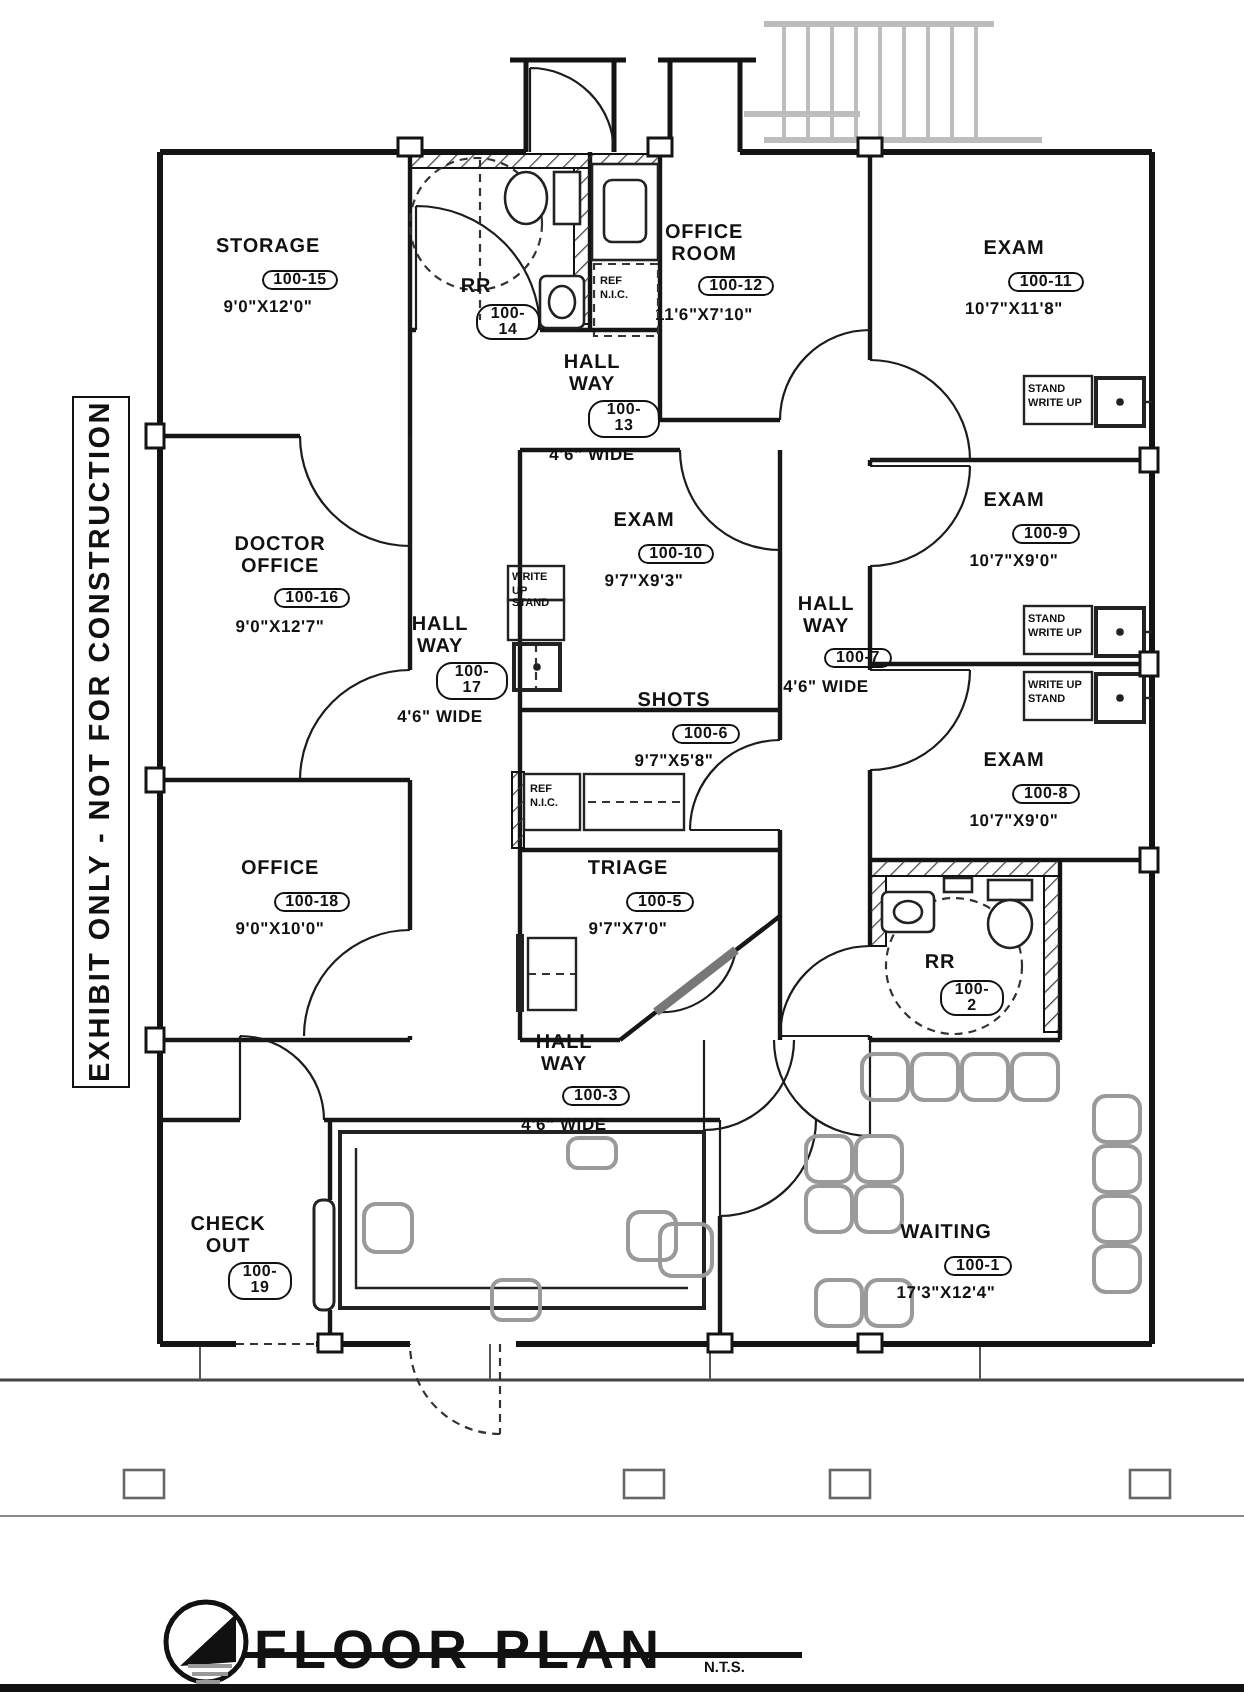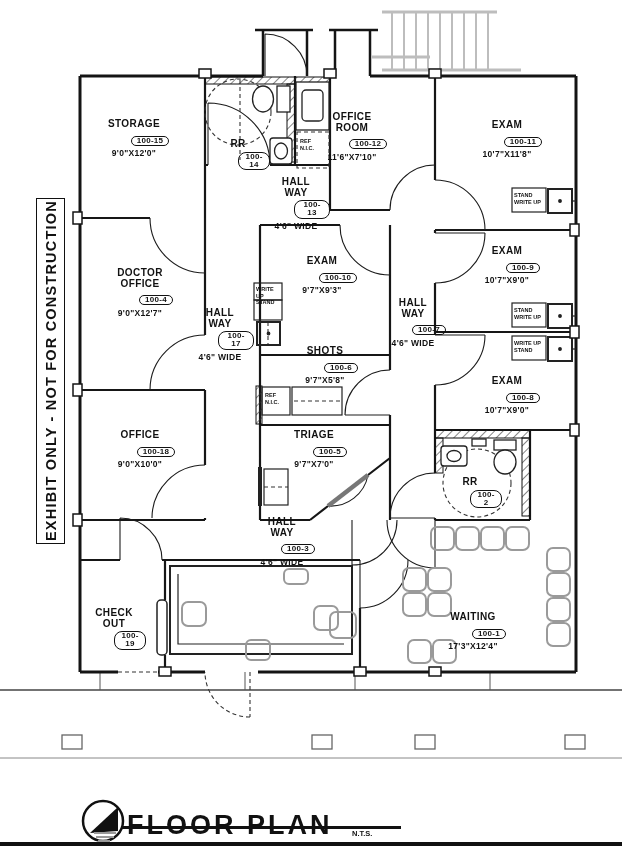--- a/index.html
+++ b/index.html
@@ -221,21 +221,21 @@
 </div>
 <div class="room-label" style="left:262px;top:177px;width:68px">
   <div class="rname">HALL
 WAY</div>
   <div><span class="rnum">100-13</span></div>
   <div class="rdims">4'6" WIDE</div>
 </div>
 <div class="room-label" style="left:92px;top:268px;width:96px">
   <div class="rname">DOCTOR
 OFFICE</div>
-  <div><span class="rnum">100-4</span></div>
+  <div><span class="rnum">100-16</span></div>
   <div class="rdims">9'0"X12'7"</div>
 </div>
 <div class="room-label" style="left:282px;top:256px;width:80px">
   <div class="rname">EXAM</div>
   <div><span class="rnum">100-10</span></div>
   <div class="rdims">9'7"X9'3"</div>
 </div>
 <div class="room-label" style="left:186px;top:308px;width:68px">
   <div class="rname">HALL
 WAY</div>
@@ -246,21 +246,21 @@
   <div class="rname">EXAM</div>
   <div><span class="rnum">100-9</span></div>
   <div class="rdims">10'7"X9'0"</div>
 </div>
 <div class="room-label" style="left:380px;top:298px;width:66px">
   <div class="rname">HALL
 WAY</div>
   <div><span class="rnum">100-7</span></div>
   <div class="rdims">4'6" WIDE</div>
 </div>
-<div class="room-label" style="left:288px;top:346px;width:74px">
+<div class="room-label" style="left:300px;top:346px;width:74px">
   <div class="rname">SHOTS</div>
   <div><span class="rnum">100-6</span></div>
   <div class="rdims">9'7"X5'8"</div>
 </div>
 <div class="room-label" style="left:462px;top:376px;width:90px">
   <div class="rname">EXAM</div>
   <div><span class="rnum">100-8</span></div>
   <div class="rdims">10'7"X9'0"</div>
 </div>
 <div class="room-label" style="left:94px;top:430px;width:92px">

